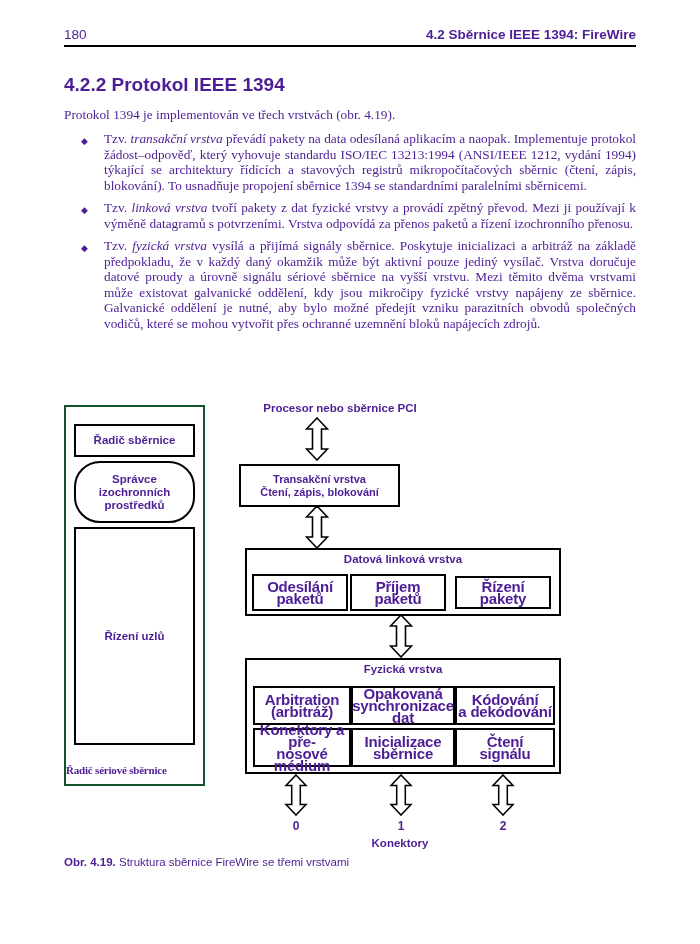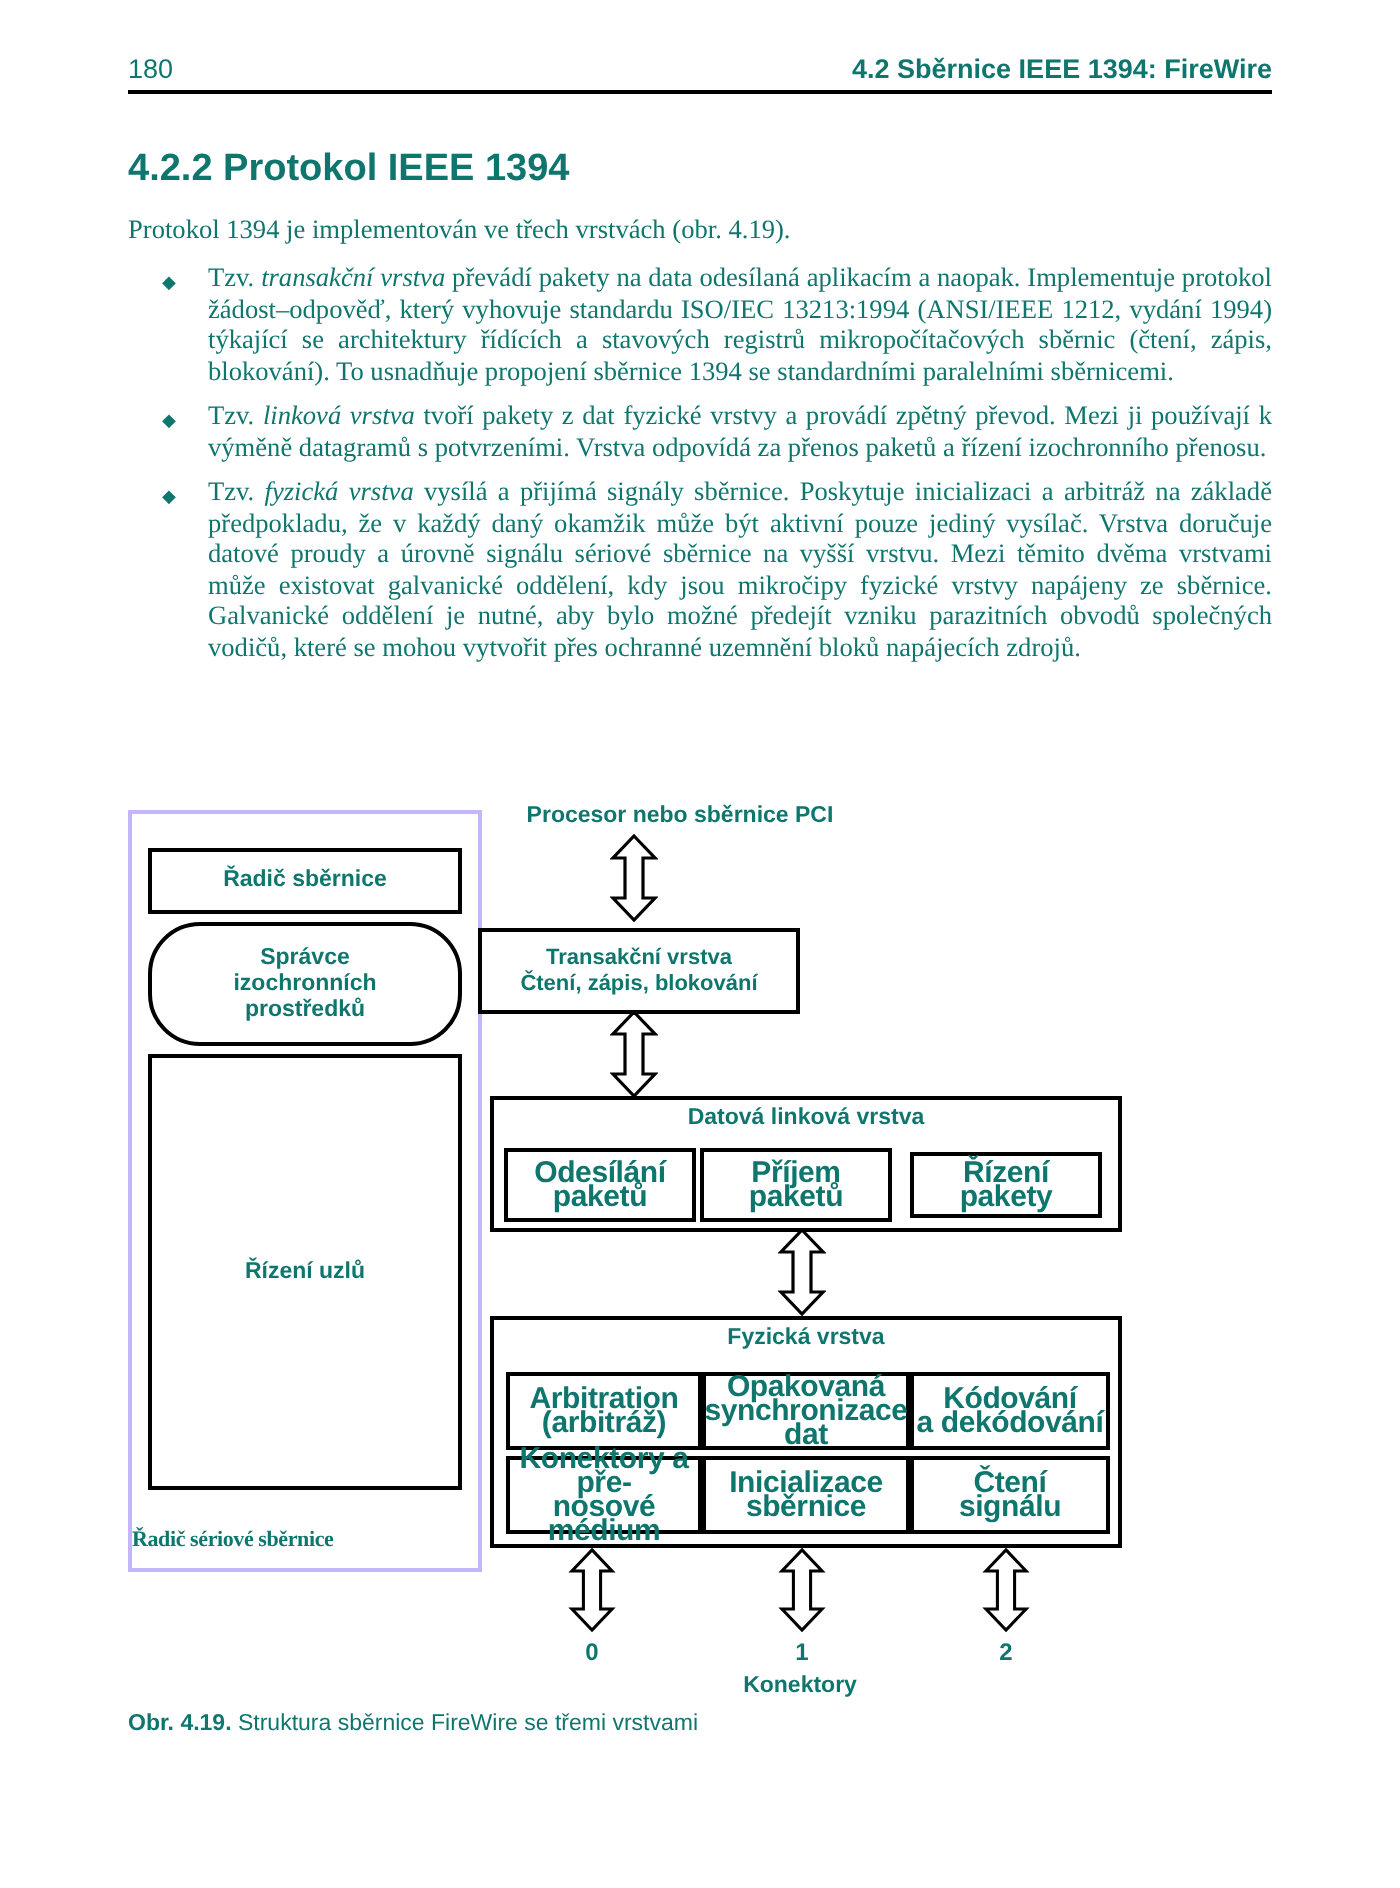--- a/index.html
+++ b/index.html
@@ -1,18 +1,18 @@
 <!DOCTYPE html>
 <html lang="cs"><head>
 <meta charset="utf-8">
 <style>
   html,body{margin:0;padding:0;background:#ffffff;}
   .page{
     width:700px;height:944px;background:#ffffff;position:relative;
-    color:#0f766e;overflow:hidden;
+    color:#4c1d95;overflow:hidden;
     font-family:"Liberation Serif","DejaVu Serif",serif;
   }
   
   .page-header{
     position:absolute;left:64px;right:64px;top:27px;
     display:flex;justify-content:space-between;align-items:baseline;
     font-family:"Liberation Sans","DejaVu Sans",sans-serif;
   }
   .page-number{font-size:13.5px;font-weight:400;}
   .running-header{font-size:13.5px;font-weight:700;}
@@ -38,21 +38,21 @@
   .marker{position:absolute;left:17px;top:3px;font-size:9px;}
   
   .diagram{
     position:absolute;left:0;top:402px;width:700px;height:460px;
     font-family:"Liberation Sans","DejaVu Sans",sans-serif;
     font-weight:700;font-size:11.5px;line-height:13px;
   }
   .dbox{border:2px solid #000;background:#fff;position:absolute;
     display:flex;align-items:center;justify-content:center;text-align:center;}
   .pre{white-space:pre-line;}
-  .ctrl-box{position:absolute;left:64px;top:3px;width:137px;height:377px;border:2px solid #c4b5fd;padding-left:36px;}
+  .ctrl-box{position:absolute;left:64px;top:3px;width:137px;height:377px;border:2px solid #14532d;}
   .ctrl-a{left:8px;right:8px;top:17px;height:29px;}
   .ctrl-b{left:8px;right:8px;top:54px;height:58px;border-radius:26px;}
   .ctrl-c{left:8px;right:8px;top:120px;height:214px;}
   .ctrl-label{position:absolute;left:0;right:0;bottom:7px;text-align:left;
     font-size:11px;letter-spacing:-0.2px;font-family:Liberation Serif, serif;}
   .top-label{position:absolute;left:230px;top:0;width:220px;text-align:center;}
   .arrow{position:absolute;}
   .trans-box{left:239px;top:62px;width:157px;height:39px;flex-direction:column;font-size:11px;}
   .layer-box{position:absolute;border:2px solid #000;background:#fff;}
   .link-box{left:245px;top:146px;width:312px;height:64px;}

